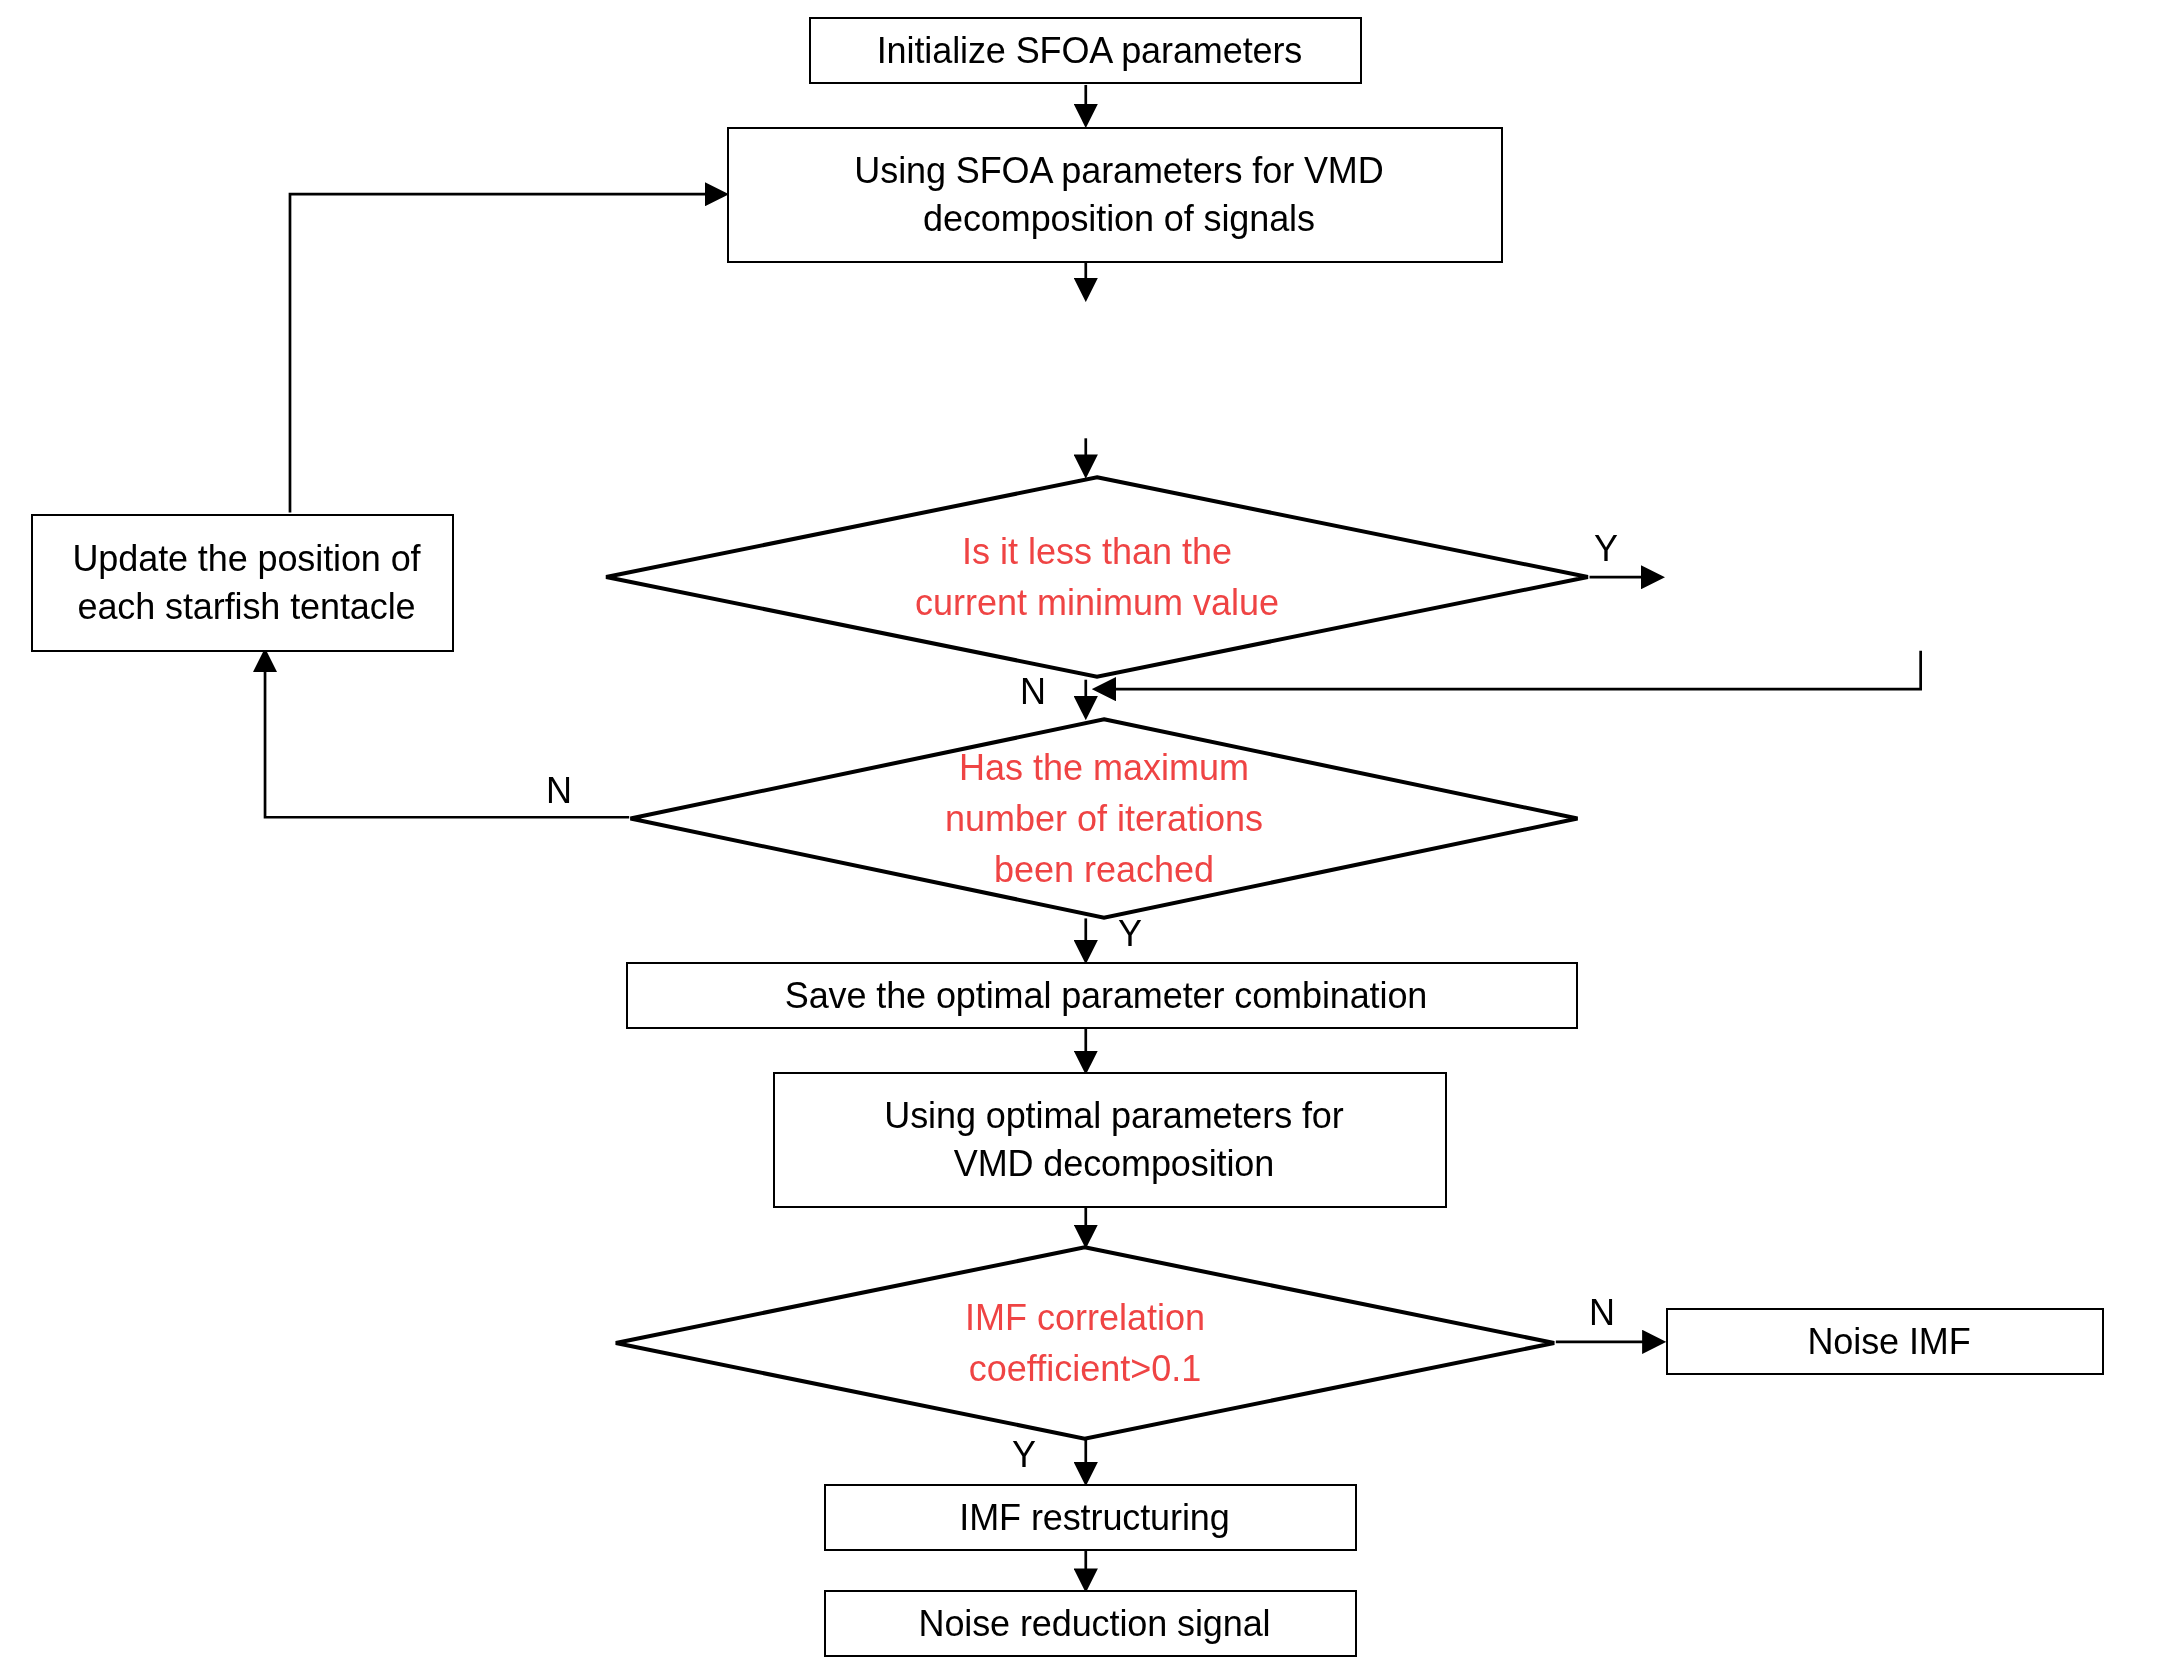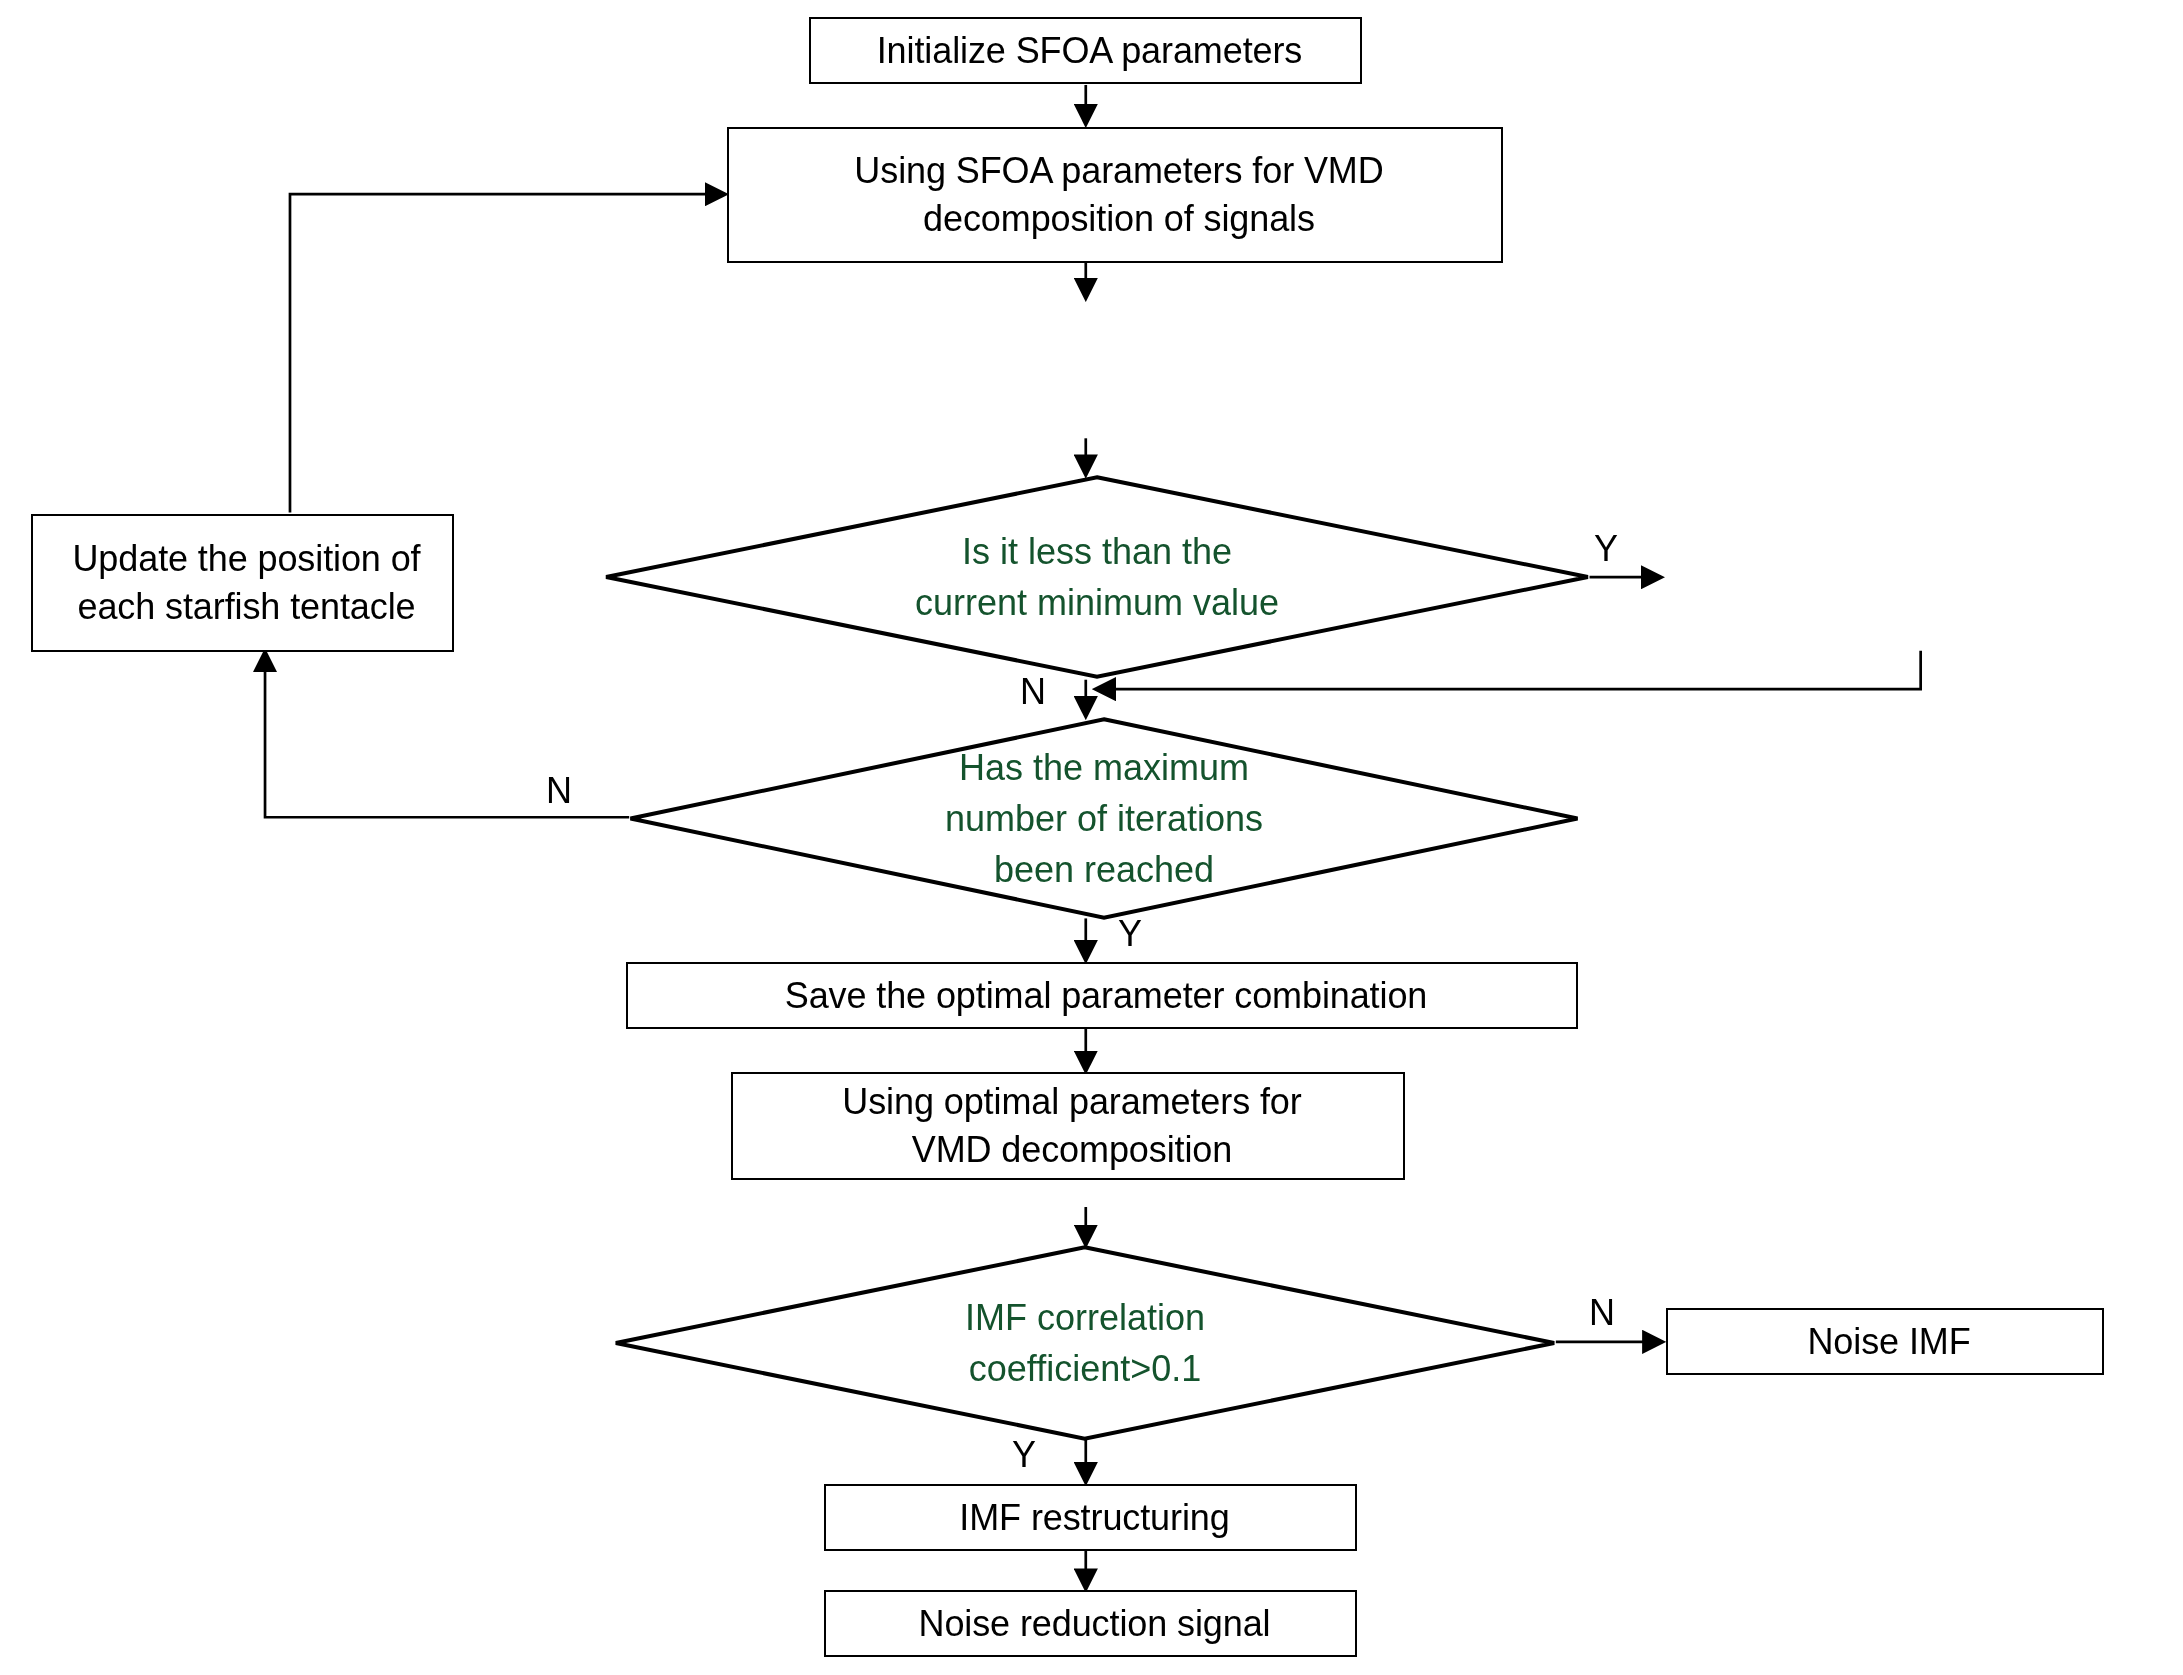--- a/index.html
+++ b/index.html
@@ -58,21 +58,21 @@
     left: 0;
     top: 0;
     width: 100%;
     height: 100%;
     display: flex;
     align-items: center;
     justify-content: center;
     text-align: center;
     font-size: 36px;
     line-height: 1.42;
-    color: #14532d;
+    color: #ef4444;
     white-space: pre-line;
     font-family: "Liberation Sans", sans-serif;
   }
   .edge-label {
     position: absolute;
     color: #000000;
     font-size: 36px;
     font-family: "Liberation Sans", sans-serif;
     line-height: 1;
   }
@@ -142,21 +142,21 @@
     <svg width="950" height="201" viewBox="0 0 1408 298" aria-hidden="true">
       <polygon points="704,2 1406,149 704,296 2,149" fill="#ffffff" stroke="#000000" stroke-width="6"></polygon>
     </svg>
     <div class="diamond-label">Has the maximum
 number of iterations
 been reached</div>
   </div>
 
   <div class="node box" style="left:626px; top:962px; width:952px; height:67px;">Save the optimal parameter combination</div>
 
-  <div class="node box" style="left:731px; top:1072px; width:674px; height:108px;">Using optimal parameters for
+  <div class="node box" style="left:773px; top:1072px; width:674px; height:136px;">Using optimal parameters for
 VMD decomposition</div>
 
   <div class="diamond-wrap" style="left:614px; top:1246px; width:942px; height:194px;">
     <svg width="942" height="194" viewBox="0 0 1397 288" aria-hidden="true">
       <polygon points="698,2 1395,144 698,286 2,144" fill="#ffffff" stroke="#000000" stroke-width="6"></polygon>
     </svg>
     <div class="diamond-label">IMF correlation
 coefficient&gt;0.1</div>
   </div>
 

